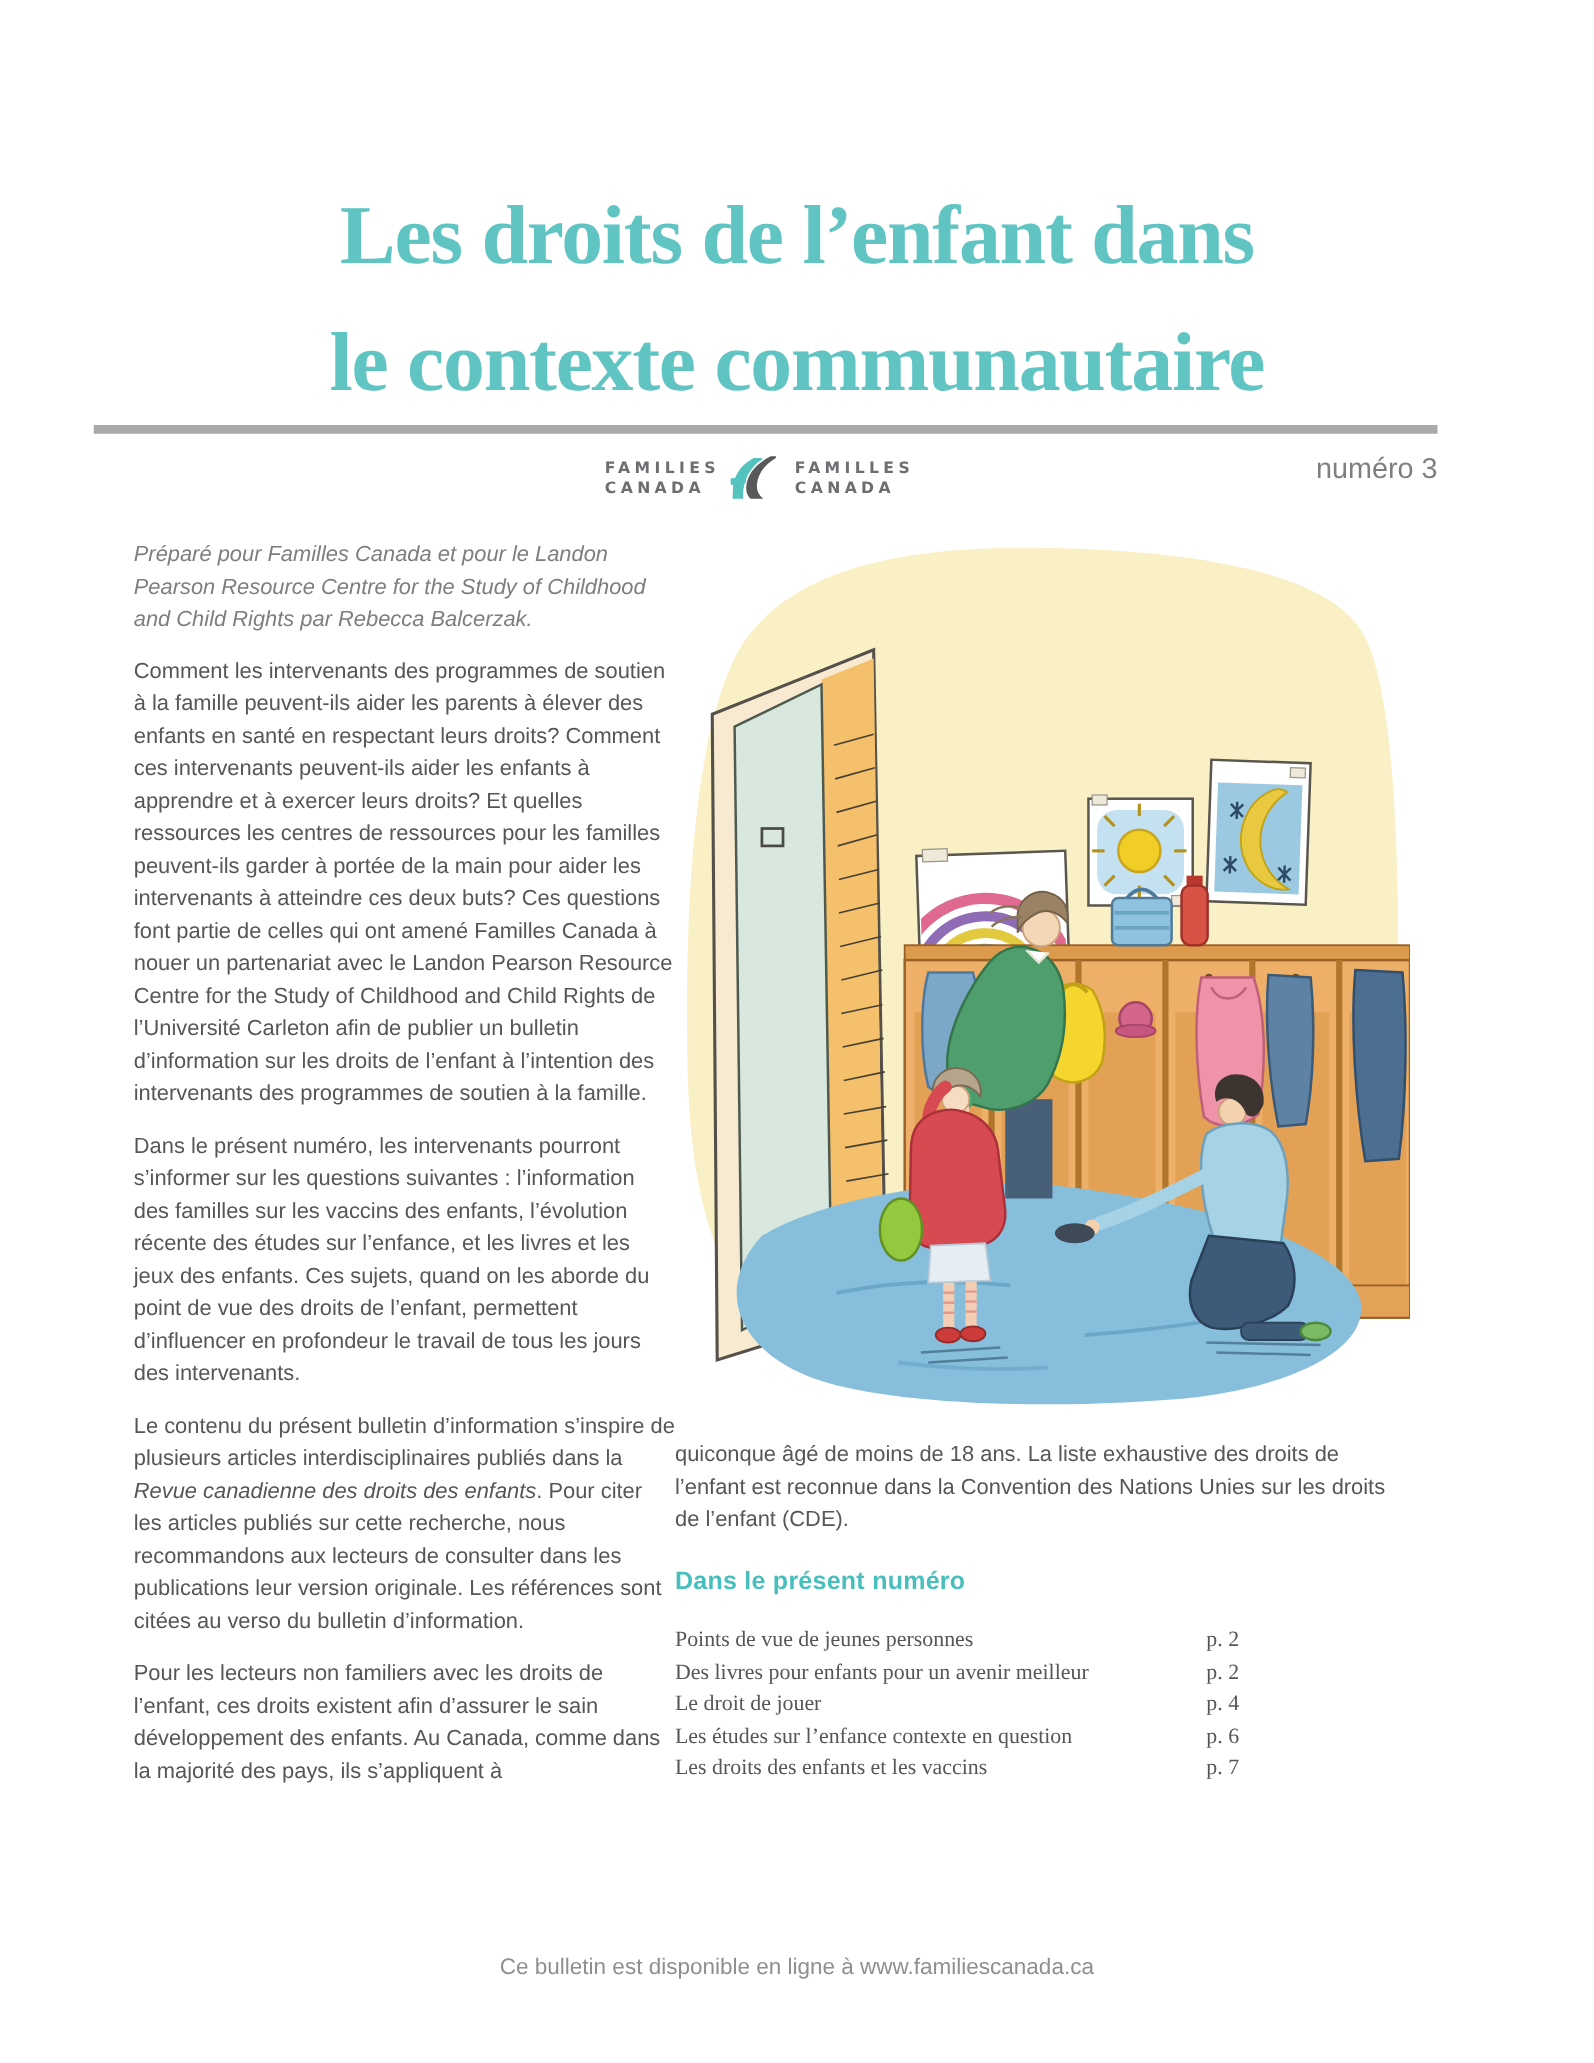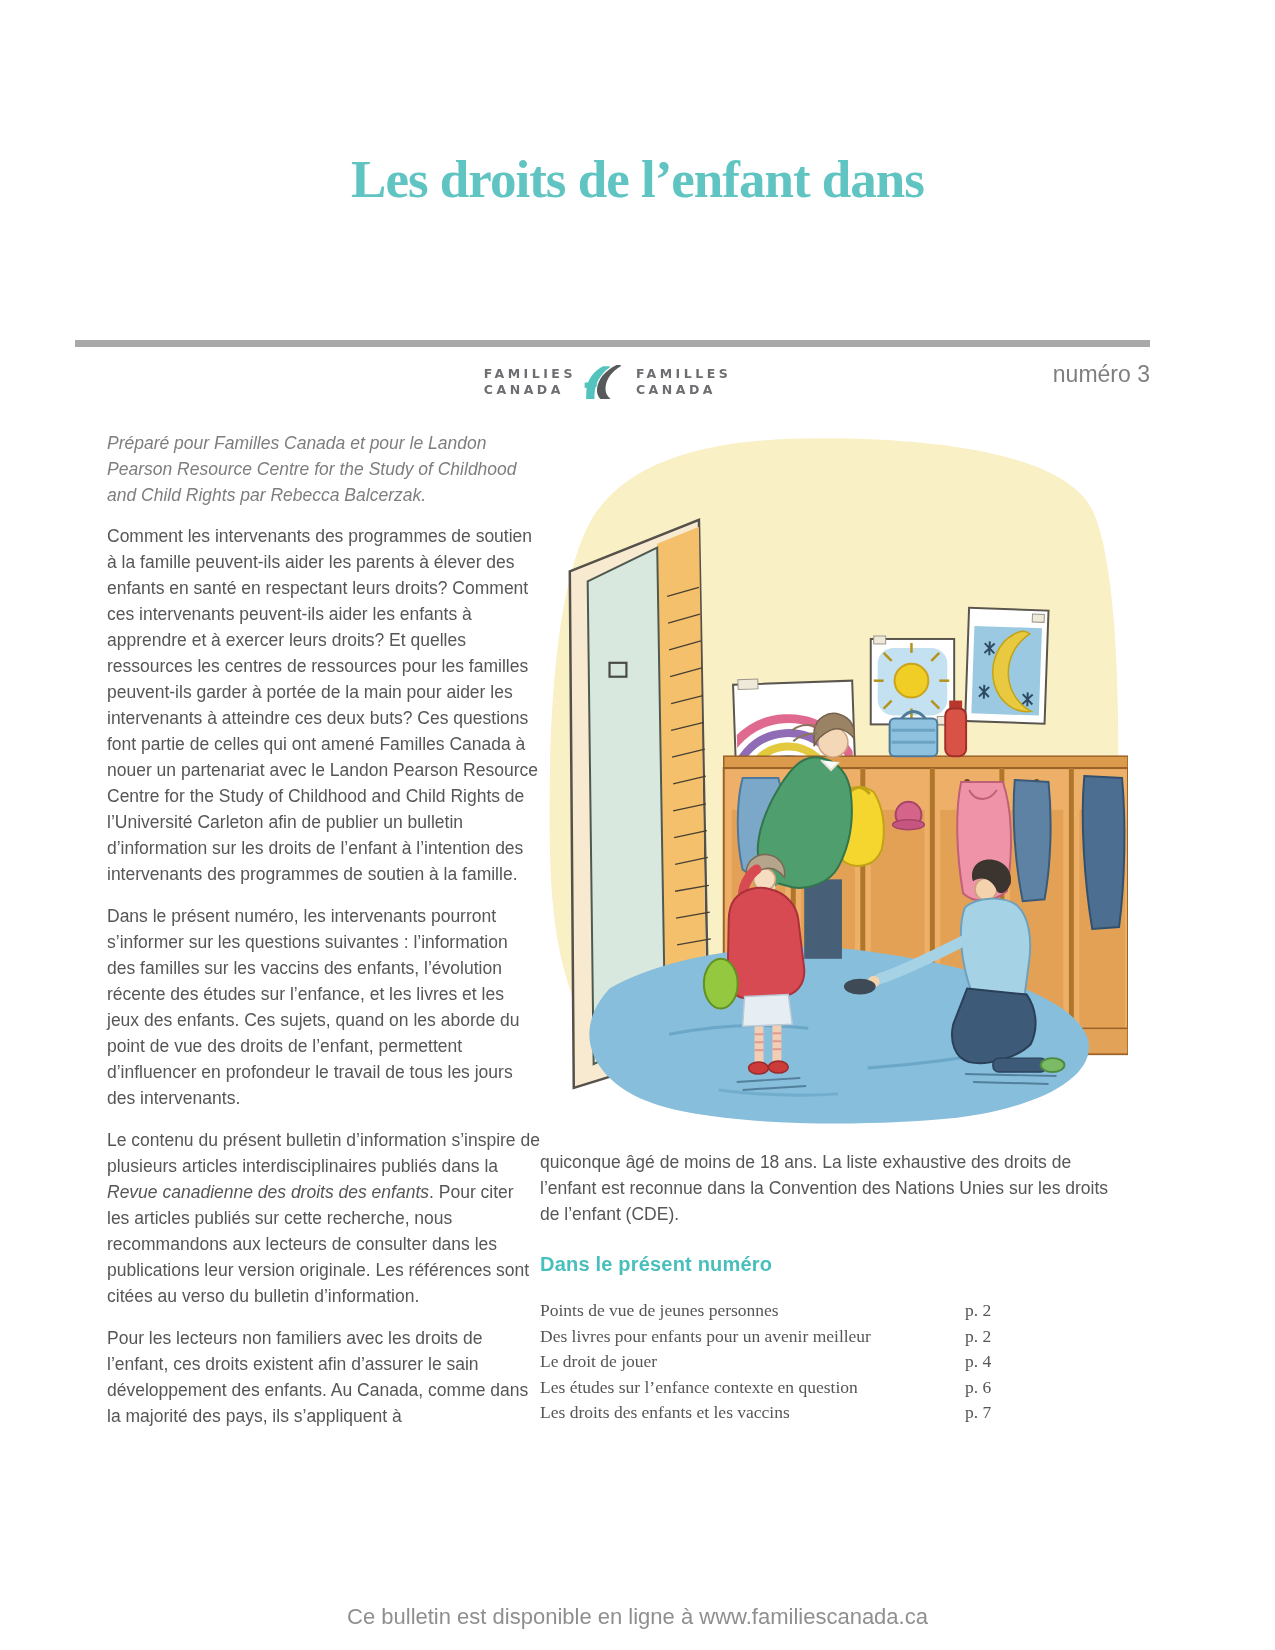--- a/index.html
+++ b/index.html
@@ -2,21 +2,21 @@
 <html><head>
 <meta charset="utf-8">
 <style>
   html,body{margin:0;padding:0;background:#ffffff;}
   .page{position:relative;width:1275px;height:1650px;background:#fff;overflow:hidden;
         font-family:"Liberation Sans",sans-serif;color:#565656;}
 
   
   .title{position:absolute;top:92px;left:0;right:0;text-align:center;
          font-family:"Liberation Serif",serif;font-weight:bold;color:#60c5c2;
-         font-size:53px;line-height:102px;letter-spacing:-1px;}
+         font-size:67px;line-height:102px;letter-spacing:-1px;}
   .title span{display:block;white-space:nowrap;}
 
   
   .rule{position:absolute;top:340px;left:75px;width:1075px;height:7px;background:#a9a9a9;}
   .header-row{position:absolute;top:347px;left:75px;width:1075px;height:50px;}
   .logo{position:absolute;left:50%;top:4px;transform:translateX(-52%);
         display:flex;align-items:center;gap:8px;margin-top:12px;}
   .logo-text{font-size:12.5px;font-weight:bold;color:#6d6e71;letter-spacing:3.5px;
              line-height:1.25;font-family:"DejaVu Sans",sans-serif;white-space:nowrap;}
   .issue{position:absolute;right:0;top:14px;font-size:23px;color:#7f7f7f;}
@@ -31,31 +31,32 @@
   .col-right{width:588px;}
   .illustration{width:588px;height:705px;}
   .right-par{font-size:17.5px;line-height:26px;margin:10px 0 0 0;}
 
   .toc-heading{color:#48bfbc;font-size:20px;font-weight:bold;letter-spacing:.2px;
                margin:26px 0 0 0;}
   .toc{width:461px;margin-top:22px;font-family:Liberation Serif, serif;}
   .toc-row{display:flex;justify-content:space-between;font-size:17.5px;line-height:25.5px;}
   .toc-page{width:36px;text-align:left;flex:none;}
 
-  .footer{position:absolute;top:1604px;left:0;right:0;text-align:center;
-          font-size:22px;color:#8f8f8f;}
+  .footer{position:absolute;top:1563px;left:0;right:0;text-align:center;
+          font-size:18px;color:#8f8f8f;}
   .footer .url{color:#8f8f8f;text-decoration:none;}
 </style>
 </head>
 <body>
 
 <div class="page">
 
   <h1 class="title">
     <span>Les droits de l’enfant dans</span>
+    <span>le contexte communautaire</span>
   </h1>
 
   <div class="rule"></div>
 
   <div class="header-row">
     <div class="logo">
       <div class="logo-text">
         <div>FAMILIES</div>
         <div>CANADA</div>
       </div>

